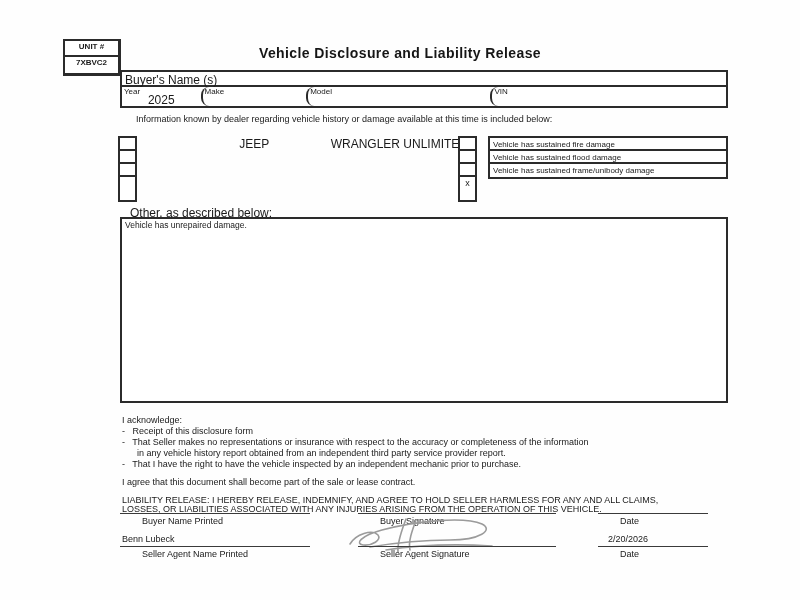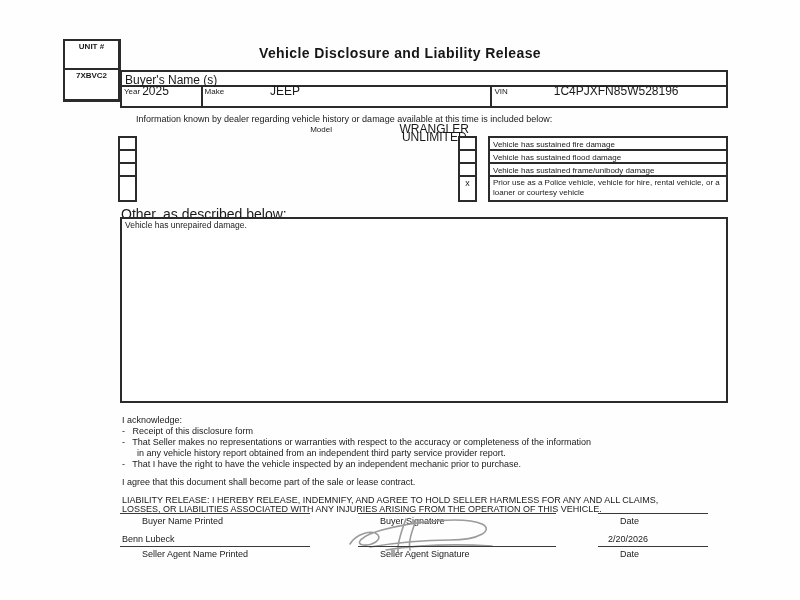--- a/index.html
+++ b/index.html
@@ -3,57 +3,57 @@
 <meta charset="utf-8">
 <style>
   * { margin:0; padding:0; box-sizing:border-box; }
   html,body { width:800px; height:600px; background:#ffffff; }
   body { font-family:"Liberation Sans","DejaVu Sans",sans-serif; color:#1a1a1a; }
   .page { position:relative; width:800px; height:600px; background:#fefefe; overflow:hidden; }
 
   
   .unit-box { position:absolute; left:63px; top:39px; width:58px; border:2px solid #2b2b2b;
               border-right-width:3px; border-bottom-width:3px; background:#fff; }
-  .unit-cell { font-size:8px; font-weight:bold; text-align:center; line-height:12px; height:29px; }
+  .unit-cell { font-size:8px; font-weight:bold; text-align:center; line-height:12px; height:16px; }
   .unit-cell.top { border-bottom:2px solid #2b2b2b; }
 
   
   .title { position:absolute; left:90px; top:45px; width:620px; text-align:center;
            font-size:14px; font-weight:bold; letter-spacing:0.4px; color:#161616; }
 
   
   .buyers-box { position:absolute; left:120px; top:70px; width:608px; height:17px;
                 border:2px solid #2b2b2b; background:#fff; }
   .buyers-box .lbl { font-size:12px; padding:1px 3px; }
 
   
   .ymmv { position:absolute; left:120px; top:87px; width:608px; height:21px;
           border:2px solid #2b2b2b; border-top:none; display:flex; background:#fff; }
-  .ymmv .cell { display:flex; flex-direction:row; }
+  .ymmv .cell { display:flex; flex-direction:column;border-radius:8px; }
   .ymmv .cell + .cell { border-left:2px solid #2b2b2b;gap:44px; }
-  .c-year{ width:13%; } .c-make{ width:17.5%; } .c-model{ width:30.5%;margin-top:38px; } .c-vin{ width:39%; }
+  .c-year{ width:13%; } .c-make{ width:17.5%; } .c-model{ width:30.5%; } .c-vin{ width:39%; }
   .ymmv .lbl { font-size:8px; line-height:9px; padding:0 2px; }
   .ymmv .val { font-size:12px; line-height:8px; text-align:center; }
 
   
   .intro { position:absolute; left:121px; top:114px; font-size:9px;padding-left:15px; }
 
   
   .cbcol { position:absolute; top:136px; width:19px; border:2px solid #2b2b2b; background:#fff; }
   .cbtxt { position:absolute; top:136px; border:2px solid #2b2b2b; background:#fff; }
   .cbcol.left  { left:118px; } .cbtxt.left  { left:143px; width:233px; }
   .cbcol.right { left:458px; } .cbtxt.right { left:488px; width:240px; }
   .cbcell { height:13px; text-align:center; font-size:9px; line-height:12px; }
   .cbrow  { height:13px; font-size:8px; line-height:13px; padding:0 3px; overflow:hidden; }
   .cbcell.tall, .cbrow.tall { height:23px; }
   .cbrow.tall { line-height:10px; padding-top:1px; }
   .cbcell:not(:last-child), .cbrow:not(:last-child) { border-bottom:2px solid #2b2b2b; }
 
   
-  .other-label { position:absolute; left:121px; top:206px; font-size:14px; }
+  .other-label { position:absolute; left:130px; top:206px; font-size:12px; }
   .other-box { position:absolute; left:120px; top:217px; width:608px; height:186px;
                border:2px solid #2b2b2b; background:#fff; }
   .other-box .txt { font-size:8.5px; padding:1px 3px; }
 
   
   .ackline { position:absolute; left:122px; font-size:9px; white-space:pre-wrap; }
 
   
   .liab { position:absolute; left:122px; font-size:9px; white-space:nowrap; }
 
@@ -114,31 +114,30 @@
     <div class="cbcell"></div>
     <div class="cbcell"></div>
     <div class="cbcell"></div>
     <div class="cbcell tall">x</div>
   </div>
 
   <div class="cbtxt right">
     <div class="cbrow">Vehicle has sustained fire damage</div>
     <div class="cbrow">Vehicle has sustained flood damage</div>
     <div class="cbrow">Vehicle has sustained frame/unibody damage</div>
-    <div class="cbrow tall">Prior use as a Police vehicle, vehicle for hire, rental vehicle, or a loaner or courtesy vehicle</div>
   </div>
 
   <div class="other-label">Other, as described below:</div>
   <div class="other-box">
     <div class="txt">Vehicle has unrepaired damage.</div>
   </div>
 
   <div class="ackline" style="top:415px;">I acknowledge:</div>
   <div class="ackline" style="top:426px;">-   Receipt of this disclosure form</div>
-  <div class="ackline" style="top:437px;">-   That Seller makes no representations or warranties with respect to the accuracy or completeness of the information</div>
+  <div class="ackline" style="top:437px;">-   That Seller makes no representations or insurance with respect to the accuracy or completeness of the information</div>
   <div class="ackline" style="top:448px;">      in any vehicle history report obtained from an independent third party service provider report.</div>
   <div class="ackline" style="top:459px;">-   That I have the right to have the vehicle inspected by an independent mechanic prior to purchase.</div>
   <div class="ackline" style="top:477px;">I agree that this document shall become part of the sale or lease contract.</div>
 
   <div class="liab" style="top:495px;">LIABILITY RELEASE:  I HEREBY RELEASE, INDEMNIFY, AND AGREE TO HOLD SELLER HARMLESS FOR ANY AND ALL CLAIMS,</div>
   <div class="liab" style="top:504px;">LOSSES, OR LIABILITIES ASSOCIATED WITH ANY INJURIES ARISING FROM THE OPERATION OF THIS VEHICLE.</div>
 
   <div class="sigline sl-c1 sl-r1"></div>
   <div class="sigline sl-c2 sl-r1"></div>
   <div class="sigline sl-c3 sl-r1"></div>

